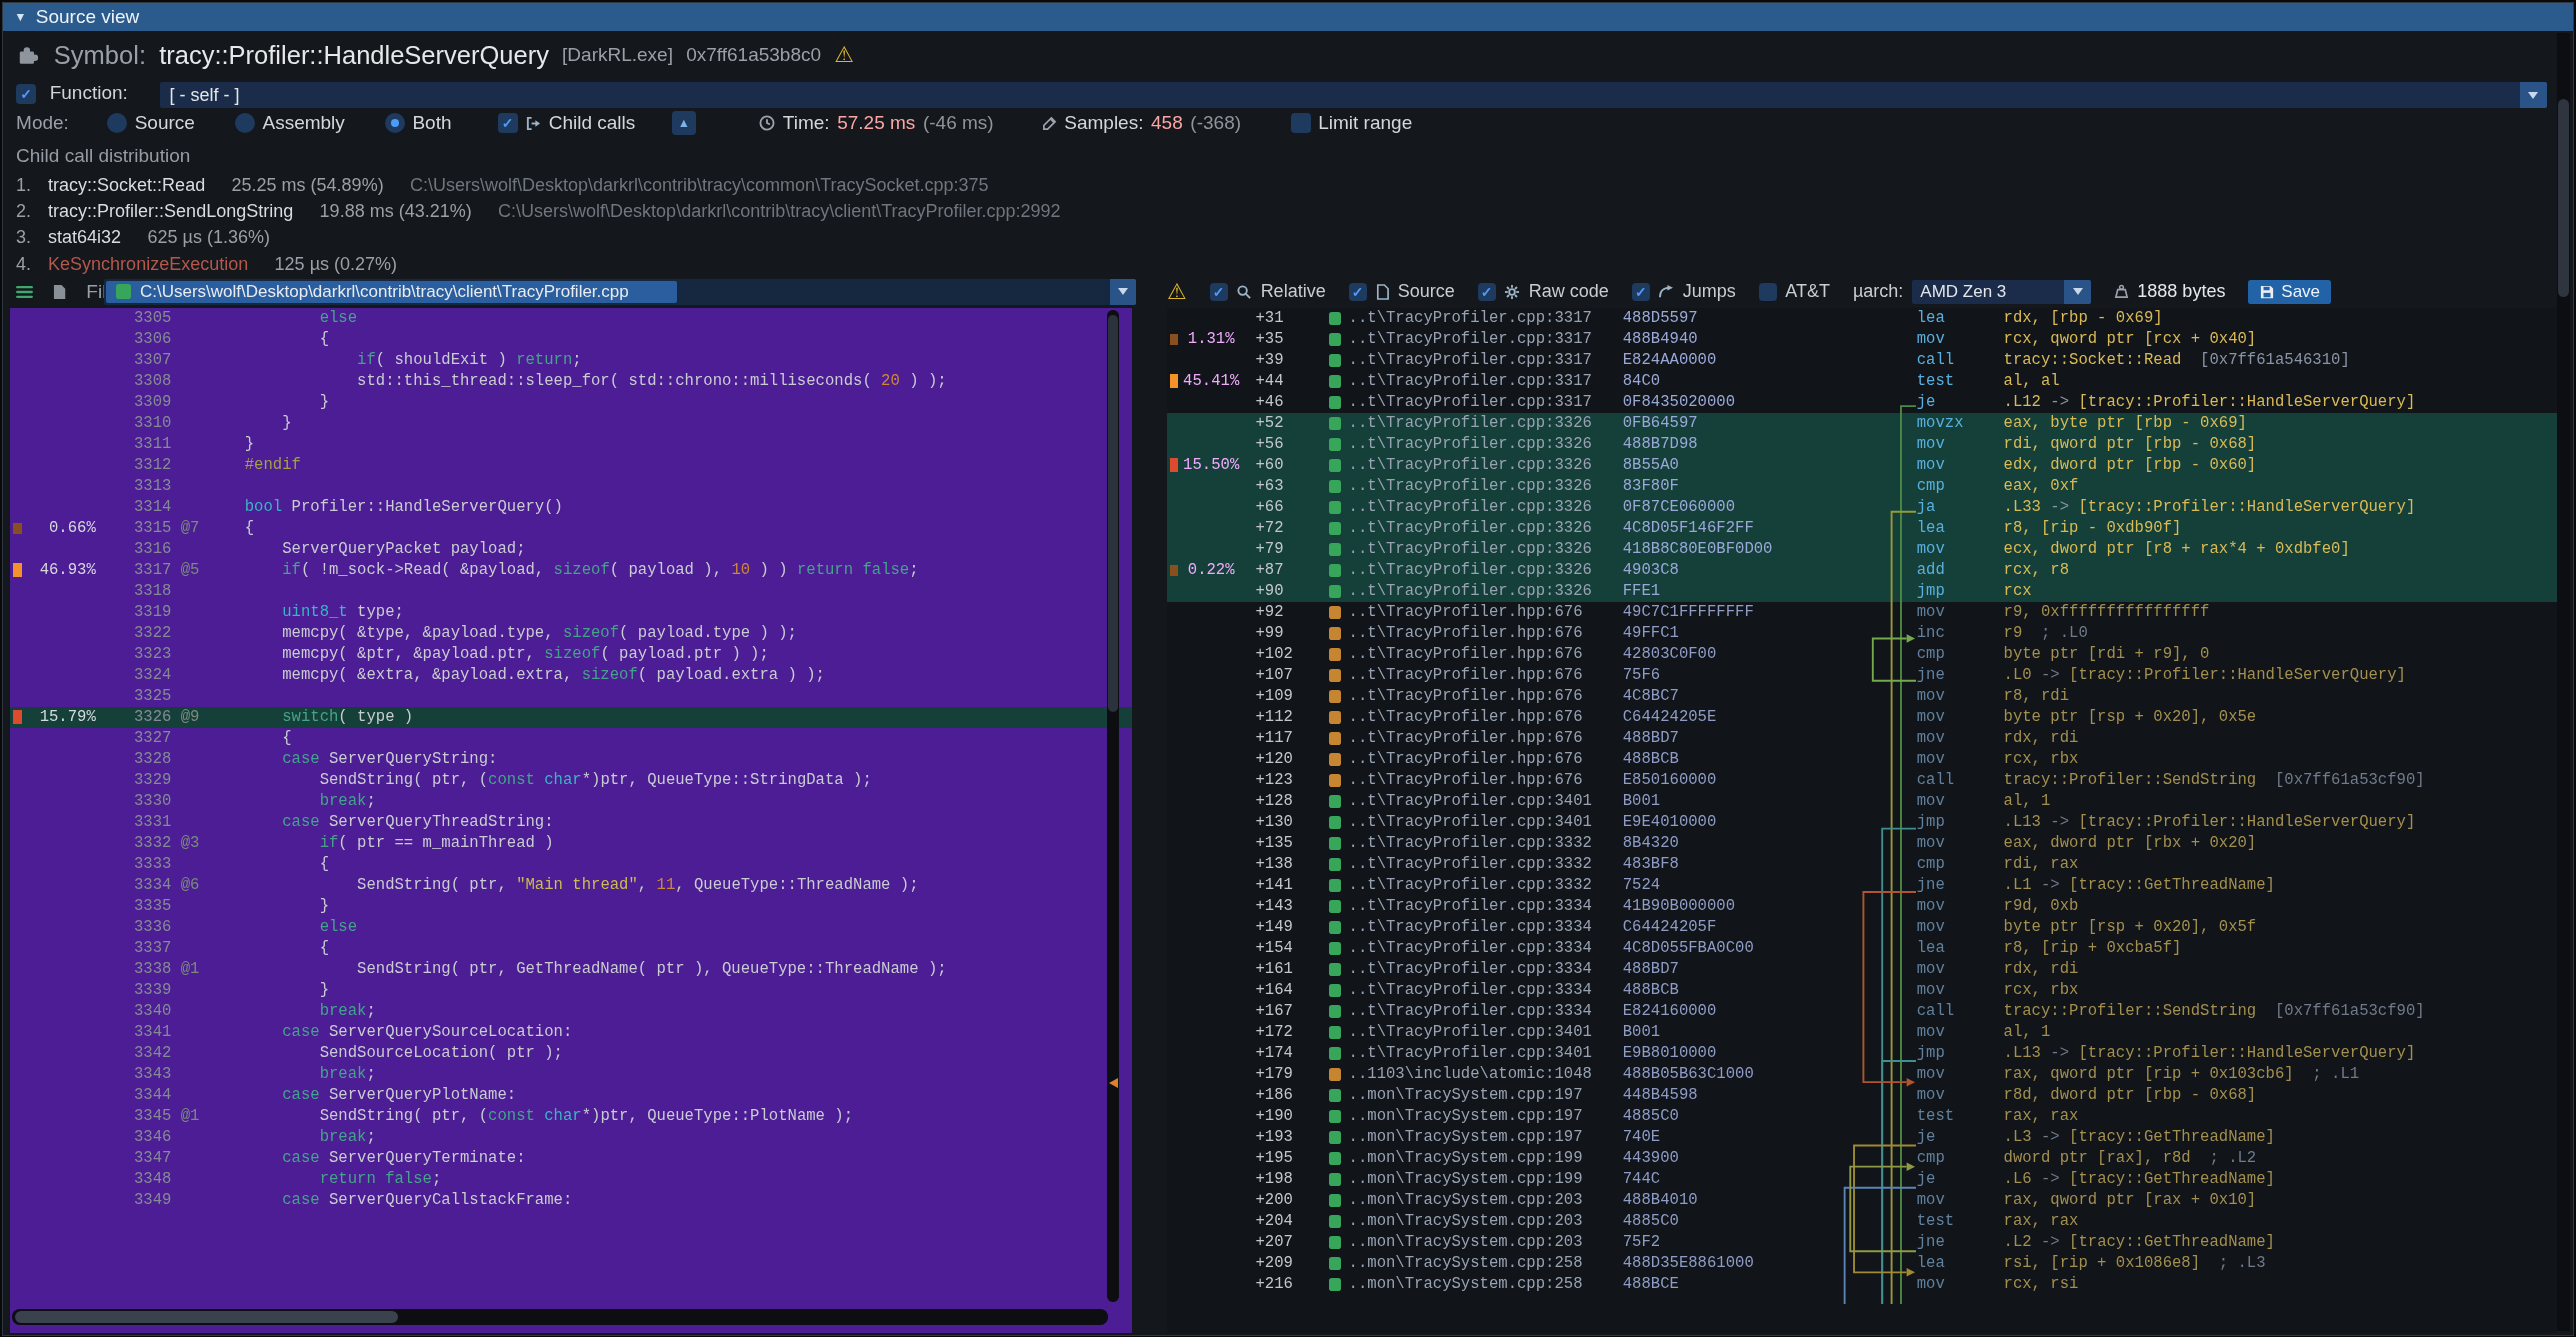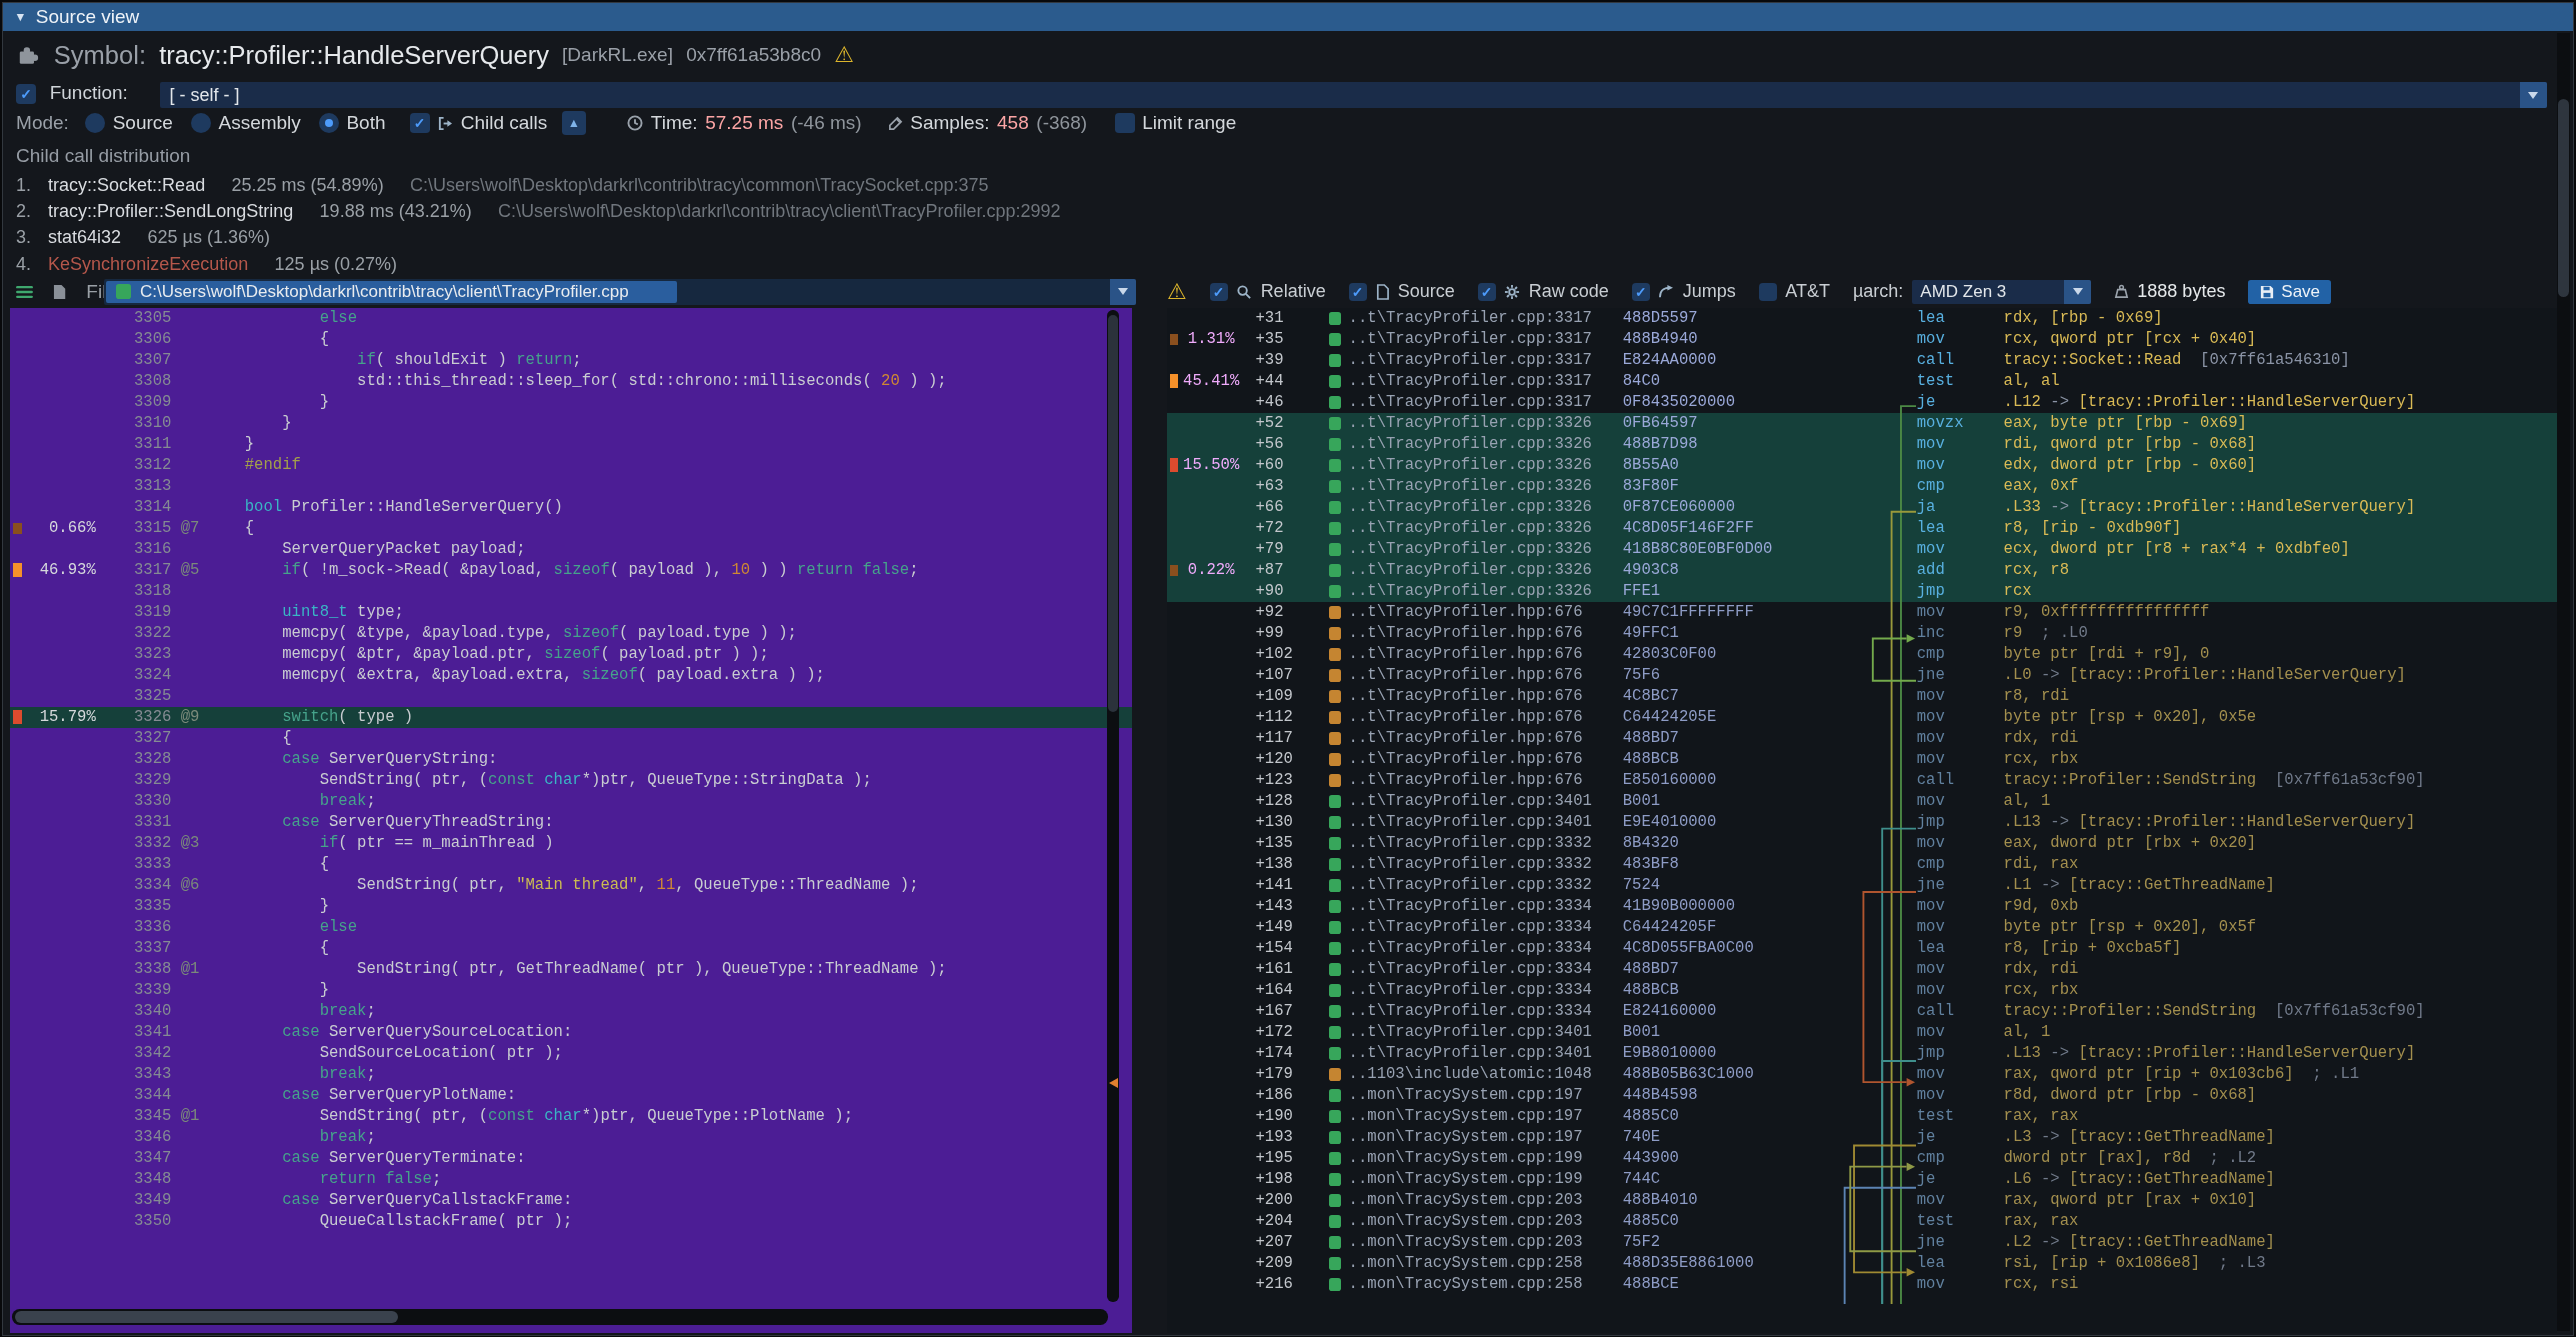--- a/index.html
+++ b/index.html
@@ -30,21 +30,21 @@
 
   
   .cb{width:20px;height:20px;background:#1e3a5f;border-radius:3.8px;display:inline-flex;align-items:center;justify-content:center;flex:none}
   .cb.small{width:18px;height:18px}
   .cb-check{color:#4d9bfa;font-size:14px;font-weight:bold}
   .radio{width:20px;height:20px;background:#1e3a5f;border-radius:50%;display:inline-flex;align-items:center;justify-content:center;flex:none}
   .radio-dot{width:8.5px;height:8.5px;border-radius:50%;background:#4d9bfa;display:none}
   .radio.selected .radio-dot{display:block}
 
   
-  .mode-row{position:absolute;left:13.2px;top:108px;height:24.6px;display:flex;align-items:center;gap:3px;font-size:19px}
+  .mode-row{position:absolute;left:13.2px;top:108px;height:24.6px;display:flex;align-items:center;gap:25px;font-size:19px}
   .mode-row .dim-lbl{color:#9aa0a8}
   .mode-row .lbl{color:#d4d8dc}
   .grp{display:flex;align-items:center;gap:7.6px}
   .upbtn{width:24.6px;height:24.6px;background:#1e3a5f;border-radius:3.8px;display:inline-flex;align-items:center;justify-content:center;color:#7fb3e8;font-size:12.3px}
   .val-w{color:#fca5a5}
   .delta{color:#8f959c}
 
   
   .cc-header{position:absolute;left:13.2px;top:142px;color:#969ca4;font-size:19px}
   .cc-list{position:absolute;left:13.2px;top:169px;height:103px;overflow:hidden;font-size:18px}
@@ -398,21 +398,20 @@
         <div class="s-row"><span class="heat h0"></span><span class="s-pct"></span><span class="s-ln">3340</span><span class="s-ann"></span><span class="s-code"><span class="tok-tx">        </span><span class="tok-kw">break</span><span class="tok-tx">;</span></span></div>
         <div class="s-row"><span class="heat h0"></span><span class="s-pct"></span><span class="s-ln">3341</span><span class="s-ann"></span><span class="s-code"><span class="tok-tx">    </span><span class="tok-kw">case</span><span class="tok-tx"> ServerQuerySourceLocation:</span></span></div>
         <div class="s-row"><span class="heat h0"></span><span class="s-pct"></span><span class="s-ln">3342</span><span class="s-ann"></span><span class="s-code"><span class="tok-tx">        SendSourceLocation( ptr );</span></span></div>
         <div class="s-row"><span class="heat h0"></span><span class="s-pct"></span><span class="s-ln">3343</span><span class="s-ann"></span><span class="s-code"><span class="tok-tx">        </span><span class="tok-kw">break</span><span class="tok-tx">;</span></span></div>
         <div class="s-row"><span class="heat h0"></span><span class="s-pct"></span><span class="s-ln">3344</span><span class="s-ann"></span><span class="s-code"><span class="tok-tx">    </span><span class="tok-kw">case</span><span class="tok-tx"> ServerQueryPlotName:</span></span></div>
         <div class="s-row"><span class="heat h0"></span><span class="s-pct"></span><span class="s-ln">3345</span><span class="s-ann">@1</span><span class="s-code"><span class="tok-tx">        SendString( ptr, (</span><span class="tok-kw">const</span><span class="tok-tx"> </span><span class="tok-ty">char</span><span class="tok-tx">*)ptr, QueueType::PlotName );</span></span></div>
         <div class="s-row"><span class="heat h0"></span><span class="s-pct"></span><span class="s-ln">3346</span><span class="s-ann"></span><span class="s-code"><span class="tok-tx">        </span><span class="tok-kw">break</span><span class="tok-tx">;</span></span></div>
         <div class="s-row"><span class="heat h0"></span><span class="s-pct"></span><span class="s-ln">3347</span><span class="s-ann"></span><span class="s-code"><span class="tok-tx">    </span><span class="tok-kw">case</span><span class="tok-tx"> ServerQueryTerminate:</span></span></div>
         <div class="s-row"><span class="heat h0"></span><span class="s-pct"></span><span class="s-ln">3348</span><span class="s-ann"></span><span class="s-code"><span class="tok-tx">        </span><span class="tok-kw">return</span><span class="tok-tx"> </span><span class="tok-kw">false</span><span class="tok-tx">;</span></span></div>
         <div class="s-row"><span class="heat h0"></span><span class="s-pct"></span><span class="s-ln">3349</span><span class="s-ann"></span><span class="s-code"><span class="tok-tx">    </span><span class="tok-kw">case</span><span class="tok-tx"> ServerQueryCallstackFrame:</span></span></div>
-        <div class="s-row"><span class="heat h0"></span><span class="s-pct"></span><span class="s-ln">3350</span><span class="s-ann"></span><span class="s-code"><span class="tok-tx">        QueueCallstackFrame( ptr );</span></span></div>
       </div>
     <div class="src-vsb">
         <div class="thumb"></div>
       </div>
     <div class="sb-marker"></div>
     <div class="src-hsb">
         <div class="thumb"></div>
       </div>
   </div>
 

